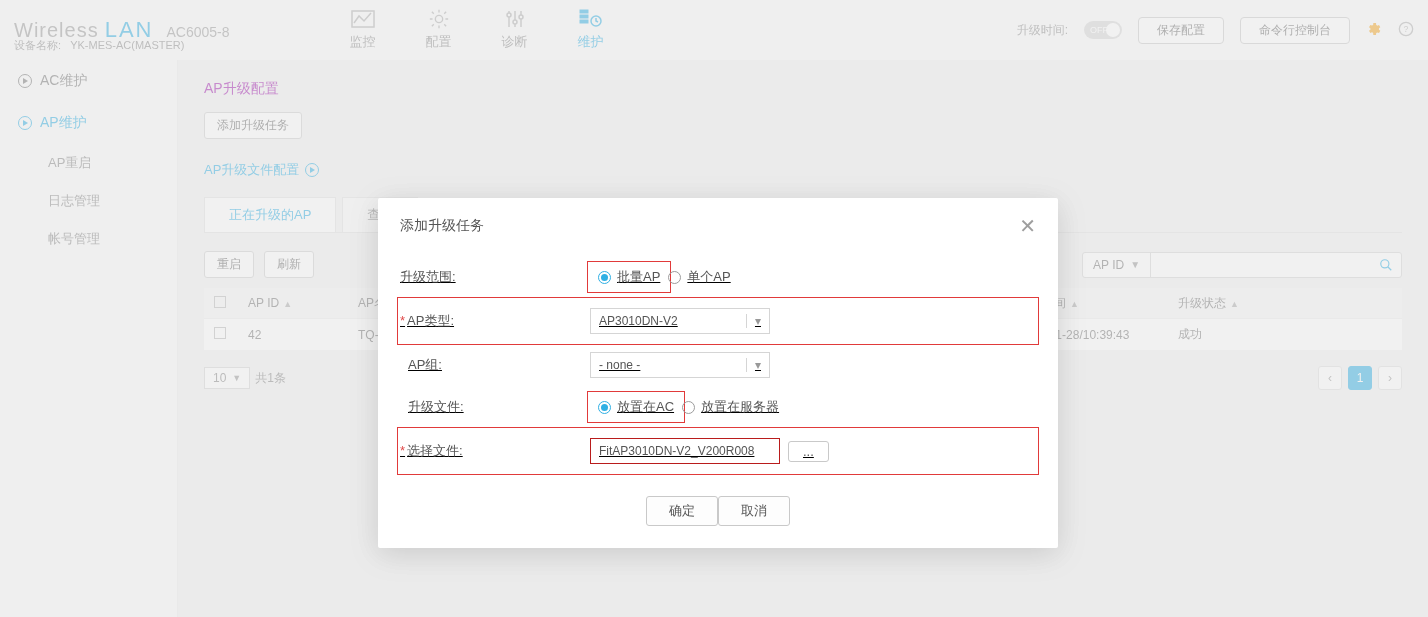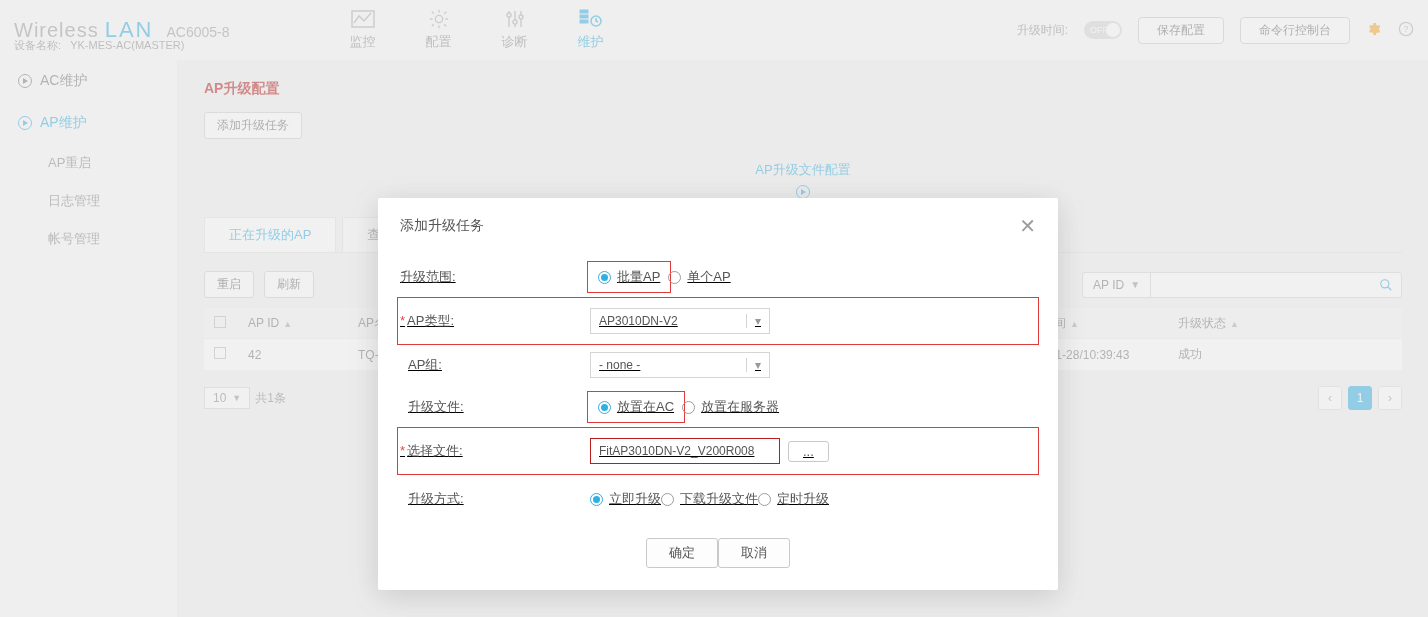--- a/index.html
+++ b/index.html
@@ -43,23 +43,23 @@
   .sidebar { position:absolute; left:0; top:60px; width:178px; bottom:0; background:#fafafa; border-right:1px solid #eee;}
   .side-item { display:flex; align-items:center; gap:8px; padding:12px 18px; color:#777; font-size:14px; cursor:pointer;}
   .side-item.sel{ color:#2fb0e4;}
   .side-caret{ width:14px;height:14px; border:1.5px solid currentColor; border-radius:50%; display:inline-flex; align-items:center; justify-content:center;}
   .side-caret::before{content:""; width:0;height:0;border-left:5px solid currentColor;border-top:3px solid transparent;border-bottom:3px solid transparent;}
   .side-sub { padding:10px 10px 10px 48px; font-size:13px; color:#888; cursor:pointer;}
   .side-sub.active{ color:#2fb0e4; border-left:3px solid #2fb0e4; background:#f3faff; padding-left:45px;}
 
   
   .main { position:absolute; left:178px; right:0; top:60px; bottom:0; padding:20px 26px; overflow:hidden;}
-  .section-title{ color:#b91c1c; font-size:14px;font-weight:bold;}
+  .section-title{ color:#a21caf; font-size:14px;}
   .small-btn{ border:1px solid #cfcfcf; border-radius:3px; background:#fff; color:#6a6a6a; font-size:12px; padding:4px 12px; margin-top:14px;}
-  .link-row{ margin-top:22px; color:#2fb0e4; font-size:13px; display:flex; align-items:center; gap:6px;flex-direction:column;}
+  .link-row{ margin-top:22px; color:#2fb0e4; font-size:13px; display:flex; align-items:center; gap:6px;}
   .link-row .circ{ width:14px;height:14px;border:1.5px solid #2fb0e4;border-radius:50%;display:inline-flex;align-items:center;justify-content:center;}
   .link-row .circ::before{content:"";width:0;height:0;border-left:5px solid #2fb0e4;border-top:3px solid transparent;border-bottom:3px solid transparent;}
 
   .tabs{ margin-top:18px; display:flex; gap:6px; border-bottom:1px solid #e2e2e2;}
   .tab{ padding:8px 24px; font-size:13px; color:#888; border:1px solid #e2e2e2; border-bottom:none; background:#fbfbfb;}
   .tab.active{ color:#2fb0e4; background:#fff;}
 
   .toolbar{ margin-top:18px; display:flex; align-items:center; gap:10px;}
   .toolbar .small-btn{margin-top:0;}
   .spacer{flex:1}
@@ -346,36 +346,19 @@
     <div class="mrow hl" style="padding:4px 0;margin:2px 0 6px;">
       <div class="mlabel req">选择文件:</div>
       <div class="mfield" style="gap:0;">
         <div class="text-box">
           <span>FitAP3010DN-V2_V200R008</span>
         </div>
         <button class="file-btn">...</button>
       </div>
     </div>
 
-    <div class="mrow">
-      <div class="mlabel" style="padding-left:8px;">升级方式:</div>
-      <div class="mfield">
-        <label class="radio sel">
-          <span class="dot"></span>
-          <span>立即升级</span>
-        </label>
-        <label class="radio">
-          <span class="dot"></span>
-          <span>下载升级文件</span>
-        </label>
-        <label class="radio">
-          <span class="dot"></span>
-          <span>定时升级</span>
-        </label>
-      </div>
-    </div>
 
   </div>
   <div class="modal-foot">
     <button class="mbtn">确定</button>
     <button class="mbtn">取消</button>
   </div>
 </div>
 
 </body></html>

